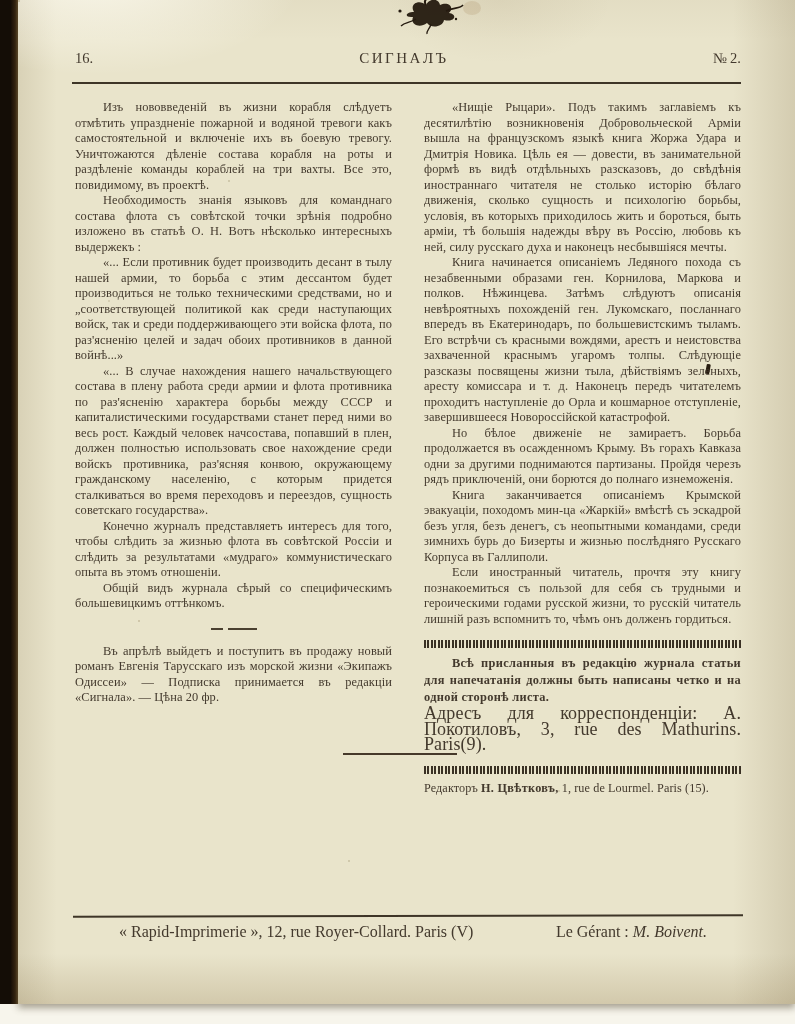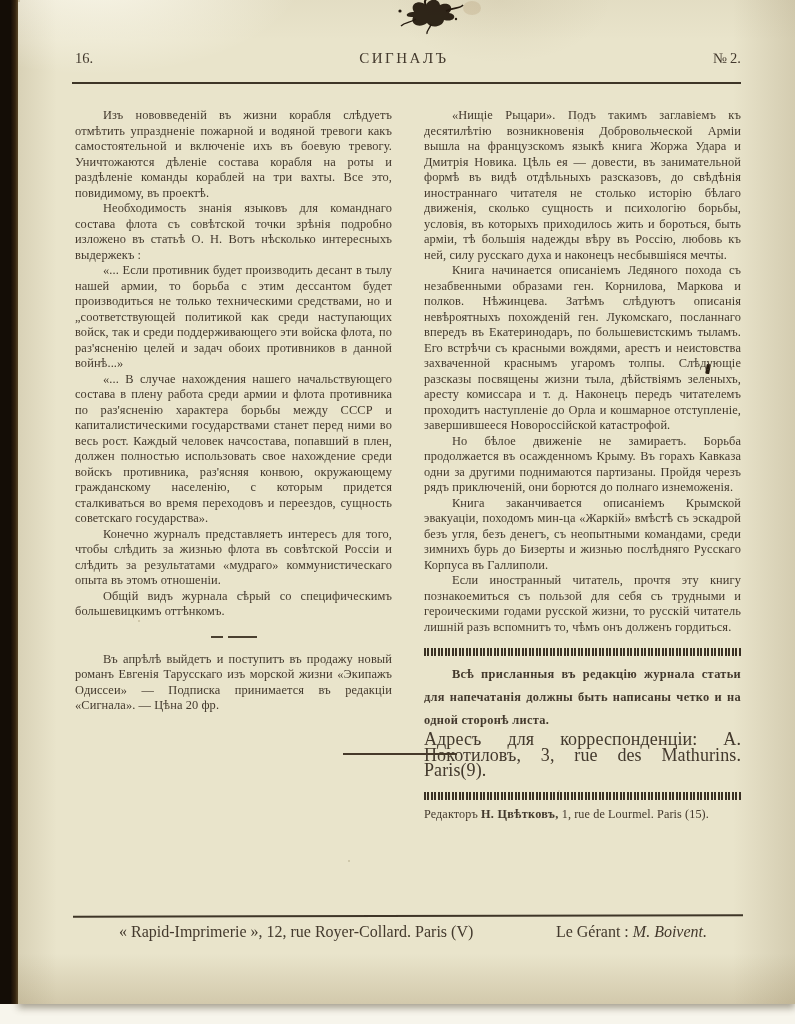--- a/index.html
+++ b/index.html
@@ -52,36 +52,36 @@
   .masthead{
     position:absolute;left:0;right:8px;text-align:center;
     letter-spacing:2.5px;font-size:15px;
   }
   .header-rule{
     position:absolute;left:54px;top:82px;width:669px;height:2.4px;
     background:#3e3527;
   }
   
   .columns{
-    position:absolute;left:57px;top:108px;width:666px;
+    position:absolute;left:57px;top:100px;width:666px;
     display:flex;gap:32px;
   }
   .col{width:321px;font-size:12.4px;line-height:15.5px;text-align:justify;letter-spacing:.1px;}
   .col p{margin:0;text-indent:28px;}
   .col p.no-indent{text-indent:0;}
   .quote{margin:7px 30px 7px 10px;text-indent:46px;}
   .dash-divider{
     width:46px;height:2px;margin:16px auto 14px auto;
     background:linear-gradient(90deg,#4a4030 0 12px,transparent 12px 17px,#4a4030 17px 46px);
   }
   .hatch{
     height:8px;margin:13px 0 7px 0;
     background:repeating-linear-gradient(90deg,#3a3124 0 1.7px,rgba(0,0,0,0) 1.7px 3.5px);
   }
-  .notice{font-weight:bold;letter-spacing:.3px;line-height:23px;}
+  .notice{font-weight:bold;letter-spacing:.3px;line-height:17px;}
   .address{margin-top:7px;text-indent:8px;font-size:18px;}
   .editor-line{margin-top:9px;text-indent:10px;font-size:12.2px;text-align:left;}
   .editor-line b{letter-spacing:.3px;}
   
   .center-rule{
     position:absolute;left:325px;top:753px;width:114px;height:2.2px;
     background:#46392a;
   }
   
   .footer-rule{

